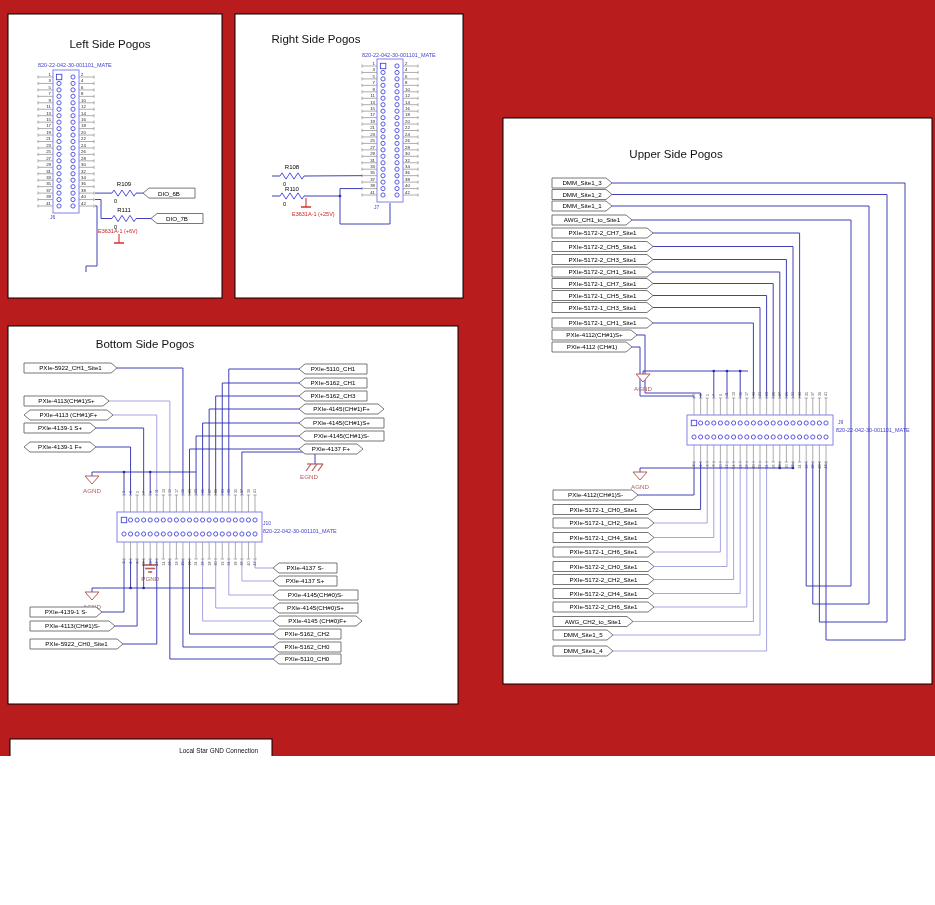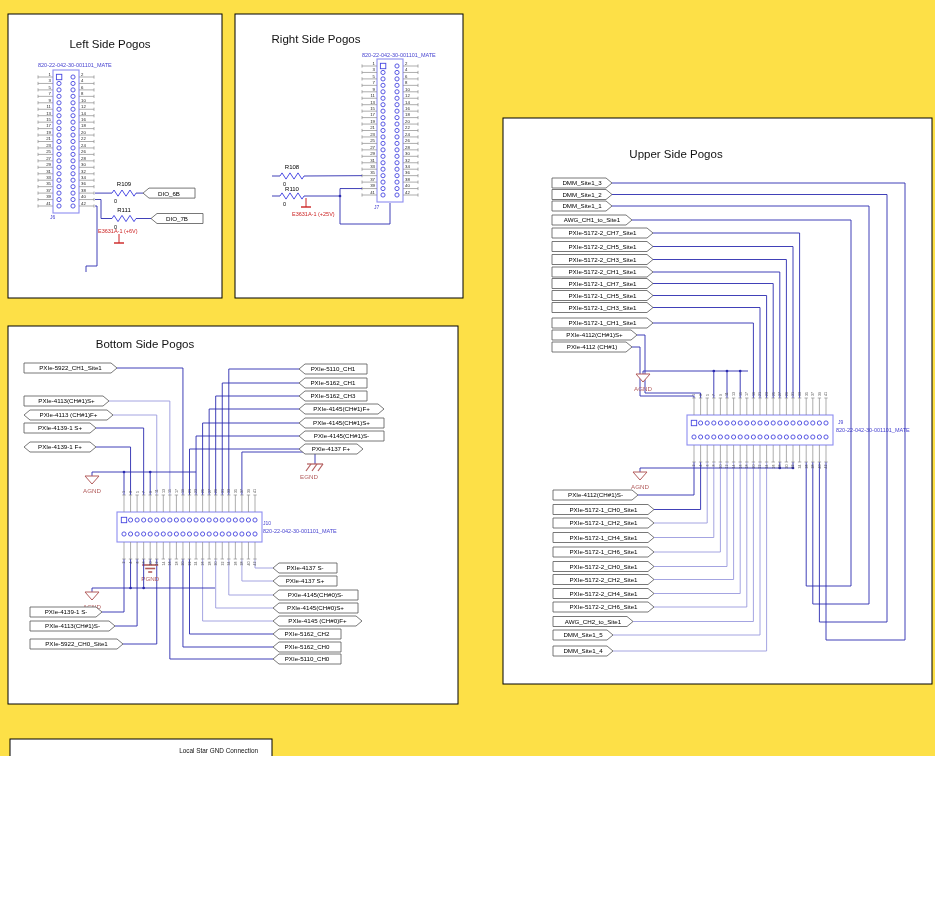--- a/index.html
+++ b/index.html
@@ -1,16 +1,16 @@
 <!DOCTYPE html>
 <html><head>
 <meta charset="utf-8">
 <style>
   html,body{margin:0;padding:0;background:#ffffff;}
-  #stage{position:relative;width:935px;height:756px;background:#fde047;overflow:hidden;}
+  #stage{position:relative;width:935px;height:756px;background:#b91c1c;overflow:hidden;}
   svg text{font-family:"Liberation Sans","DejaVu Sans",sans-serif;}
   .title{font-size:11.5px;fill:#111;}
   .smalltitle{font-size:6.4px;fill:#111;}
   .part{font-size:5.5px;}
   .desig{font-size:5px;}
   .pwr{font-size:5.5px;}
 </style>
 </head>
 <body>
 

